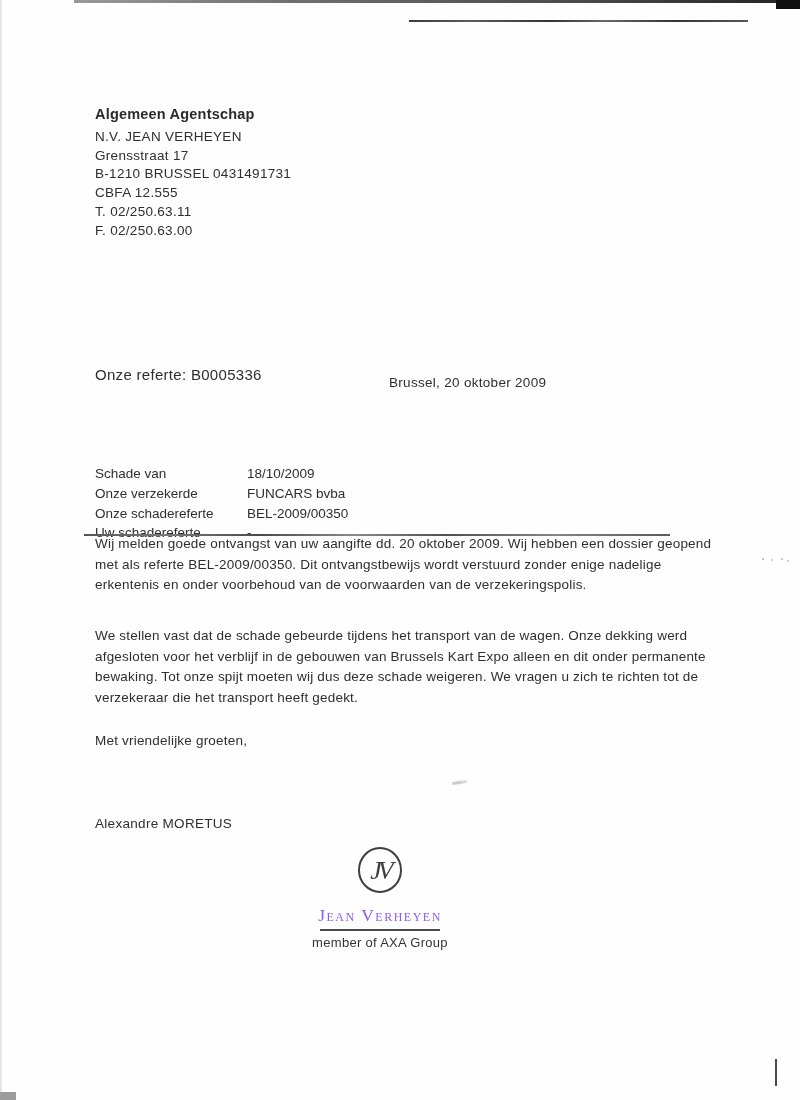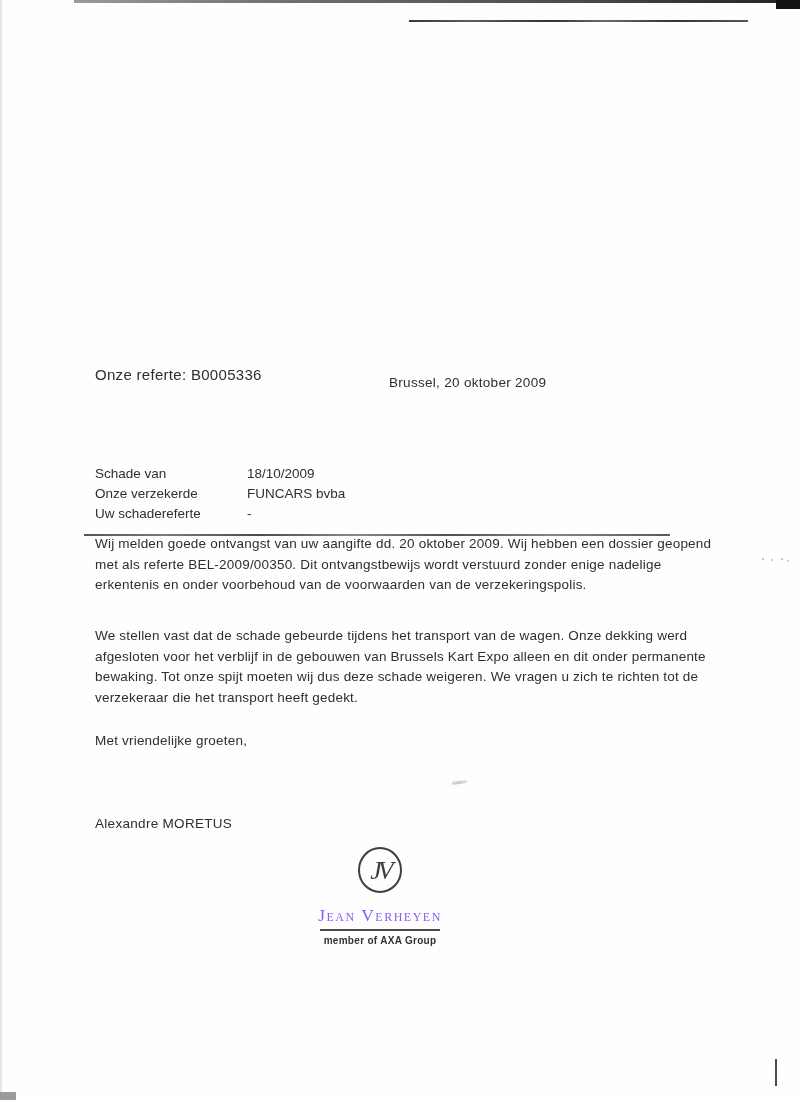--- a/index.html
+++ b/index.html
@@ -41,50 +41,63 @@
   .para{left:95px;font-size:13.5px;line-height:20.6px;letter-spacing:.2px;}
   .para-1{top:534px;}
   .para-2{top:626px;}
   .closing{left:95px;top:733px;font-size:13.5px;letter-spacing:.2px;}
   .signature{left:95px;top:816px;font-size:13.5px;letter-spacing:.3px;}
   
   .logo{left:300px;top:847px;width:160px;display:flex;flex-direction:column;align-items:center;}
   .logo-name{margin-top:10px;font-family:"Liberation Serif","DejaVu Serif",serif;
     font-size:17.5px;font-variant:small-caps;letter-spacing:1.5px;color:#8b5cf6;white-space:nowrap;}
   .logo-rule{width:120px;height:2px;background:#4a4a4a;margin-top:3px;}
-  .logo-tagline{margin-top:4px;font-size:10px;font-weight:bold;letter-spacing:.3px;color:#333;white-space:nowrap;}
+  .logo-tagline{margin-top:4px;font-size:13px;font-weight:normal;letter-spacing:.3px;color:#333;white-space:nowrap;}
 </style>
 </head>
 <body>
 
 <div class="page">
 
   <div class="abs left-edge"></div>
   <div class="abs top-edge"></div>
   <div class="abs corner-blob"></div>
   <div class="abs fax-line"></div>
   <div class="abs dots"></div>
   <div class="abs squiggle"></div>
   <div class="abs bottom-tick"></div>
   <div class="abs bottom-left-mark"></div>
 
+  <div class="abs sender">
+    <div class="sender-title">Algemeen Agentschap</div>
+    <div class="sender-line">N.V. JEAN VERHEYEN</div>
+    <div class="sender-line">Grensstraat 17</div>
+    <div class="sender-line">B-1210 BRUSSEL 0431491731</div>
+    <div class="sender-line">CBFA 12.555</div>
+    <div class="sender-line">T. 02/250.63.11</div>
+    <div class="sender-line">F. 02/250.63.00</div>
+  </div>
 
 
   <div class="abs dateline">Brussel, 20 oktober 2009</div>
   <div class="abs reference">Onze referte: B0005336</div>
 
   <div class="abs subject">
     <div>
       <div class="subject-row">
         <span class="rlabel">Schade van</span>
         <span class="rvalue">18/10/2009</span>
       </div>
       <div class="subject-row">
         <span class="rlabel">Onze verzekerde</span>
         <span class="rvalue">FUNCARS bvba</span>
+      </div>
+      <div class="subject-row">
+        <span class="rlabel">Onze schadereferte</span>
+        <span class="rvalue">BEL-2009/00350</span>
       </div>
       <div class="subject-row">
         <span class="rlabel">Uw schadereferte</span>
         <span class="rvalue">-</span>
       </div>
     </div>
   </div>
 
   <div class="abs separator"></div>
 

